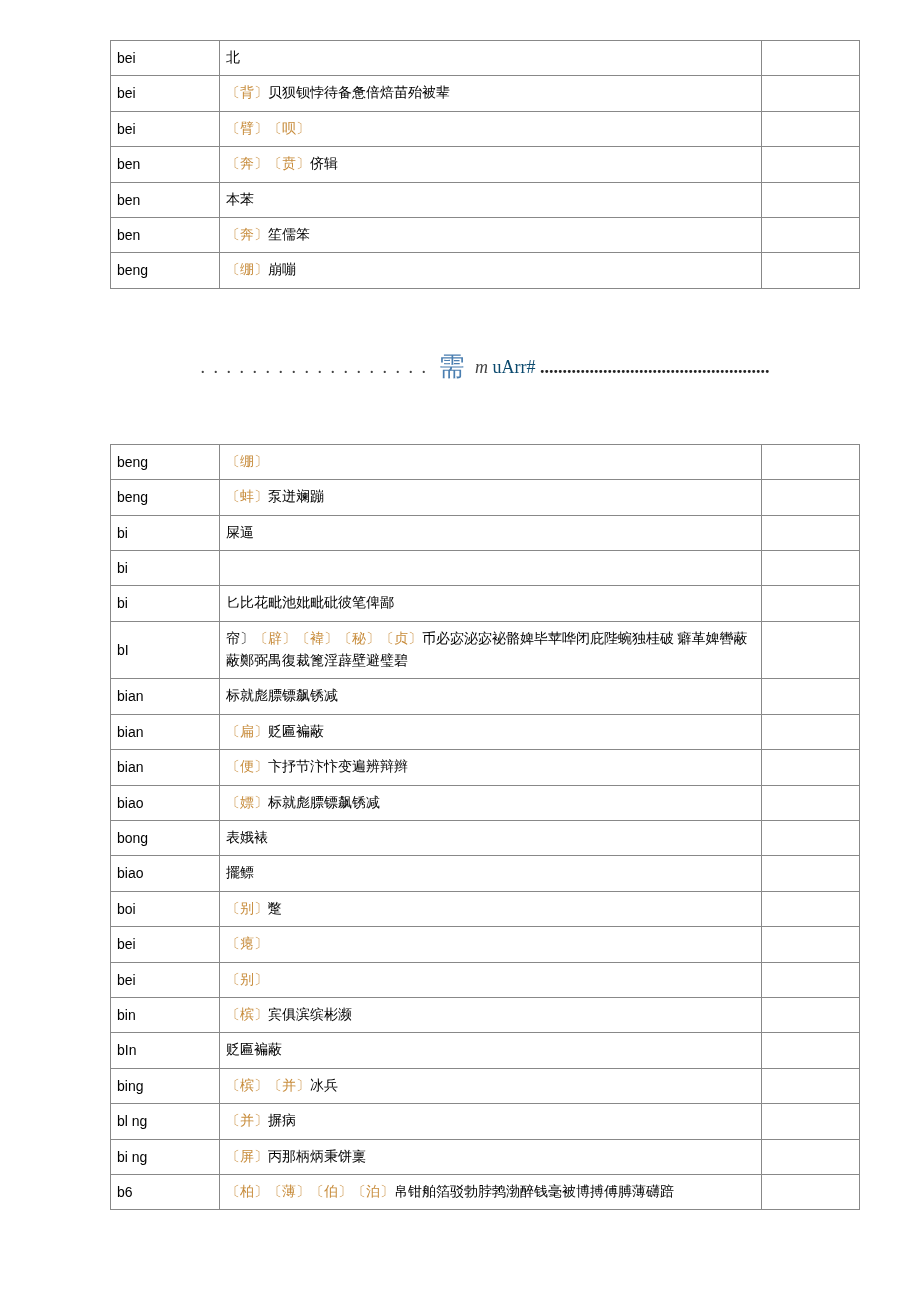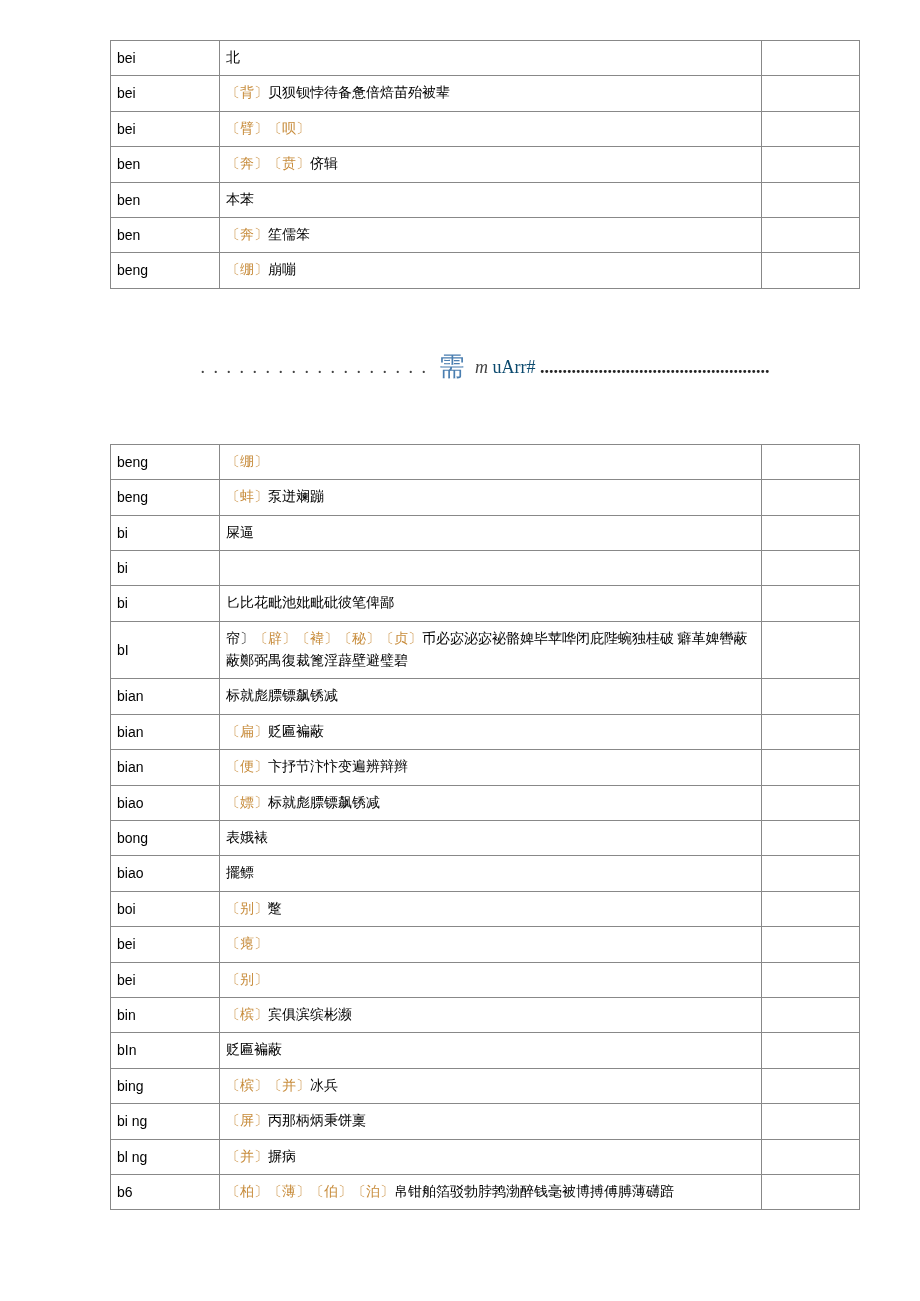--- a/index.html
+++ b/index.html
@@ -214,30 +214,30 @@
           <td class="col-pinyin">bIn</td>
           <td class="col-chars">贬匾褊蔽</td>
           <td class="col-extra"></td>
         </tr>
         <tr>
           <td class="col-pinyin">bing</td>
           <td class="col-chars"><span class="bracket">〔槟〕</span><span class="bracket">〔并〕</span>冰兵</td>
           <td class="col-extra"></td>
         </tr>
         <tr>
+          <td class="col-pinyin">bl ng</td>
+          <td class="col-chars"><span class="bracket">〔并〕</span>摒病</td>
+          <td class="col-extra"></td>
+        </tr>
+        <tr>
           <td class="col-pinyin">bi ng</td>
           <td class="col-chars"><span class="bracket">〔屏〕</span>丙那柄炳秉饼稟</td>
           <td class="col-extra"></td>
         </tr>
         <tr>
-          <td class="col-pinyin">bl ng</td>
-          <td class="col-chars"><span class="bracket">〔并〕</span>摒病</td>
-          <td class="col-extra"></td>
-        </tr>
-        <tr>
           <td class="col-pinyin">b6</td>
           <td class="col-chars"><span class="bracket">〔柏〕</span><span class="bracket">〔薄〕</span><span class="bracket">〔伯〕</span><span class="bracket">〔泊〕</span>帛钳舶箔驳勃脖鹁渤醉钱毫被博搏傅膊薄礴踣</td>
           <td class="col-extra"></td>
         </tr>
       </tbody>
   </table>
 
 </div>
 
 </body></html>

